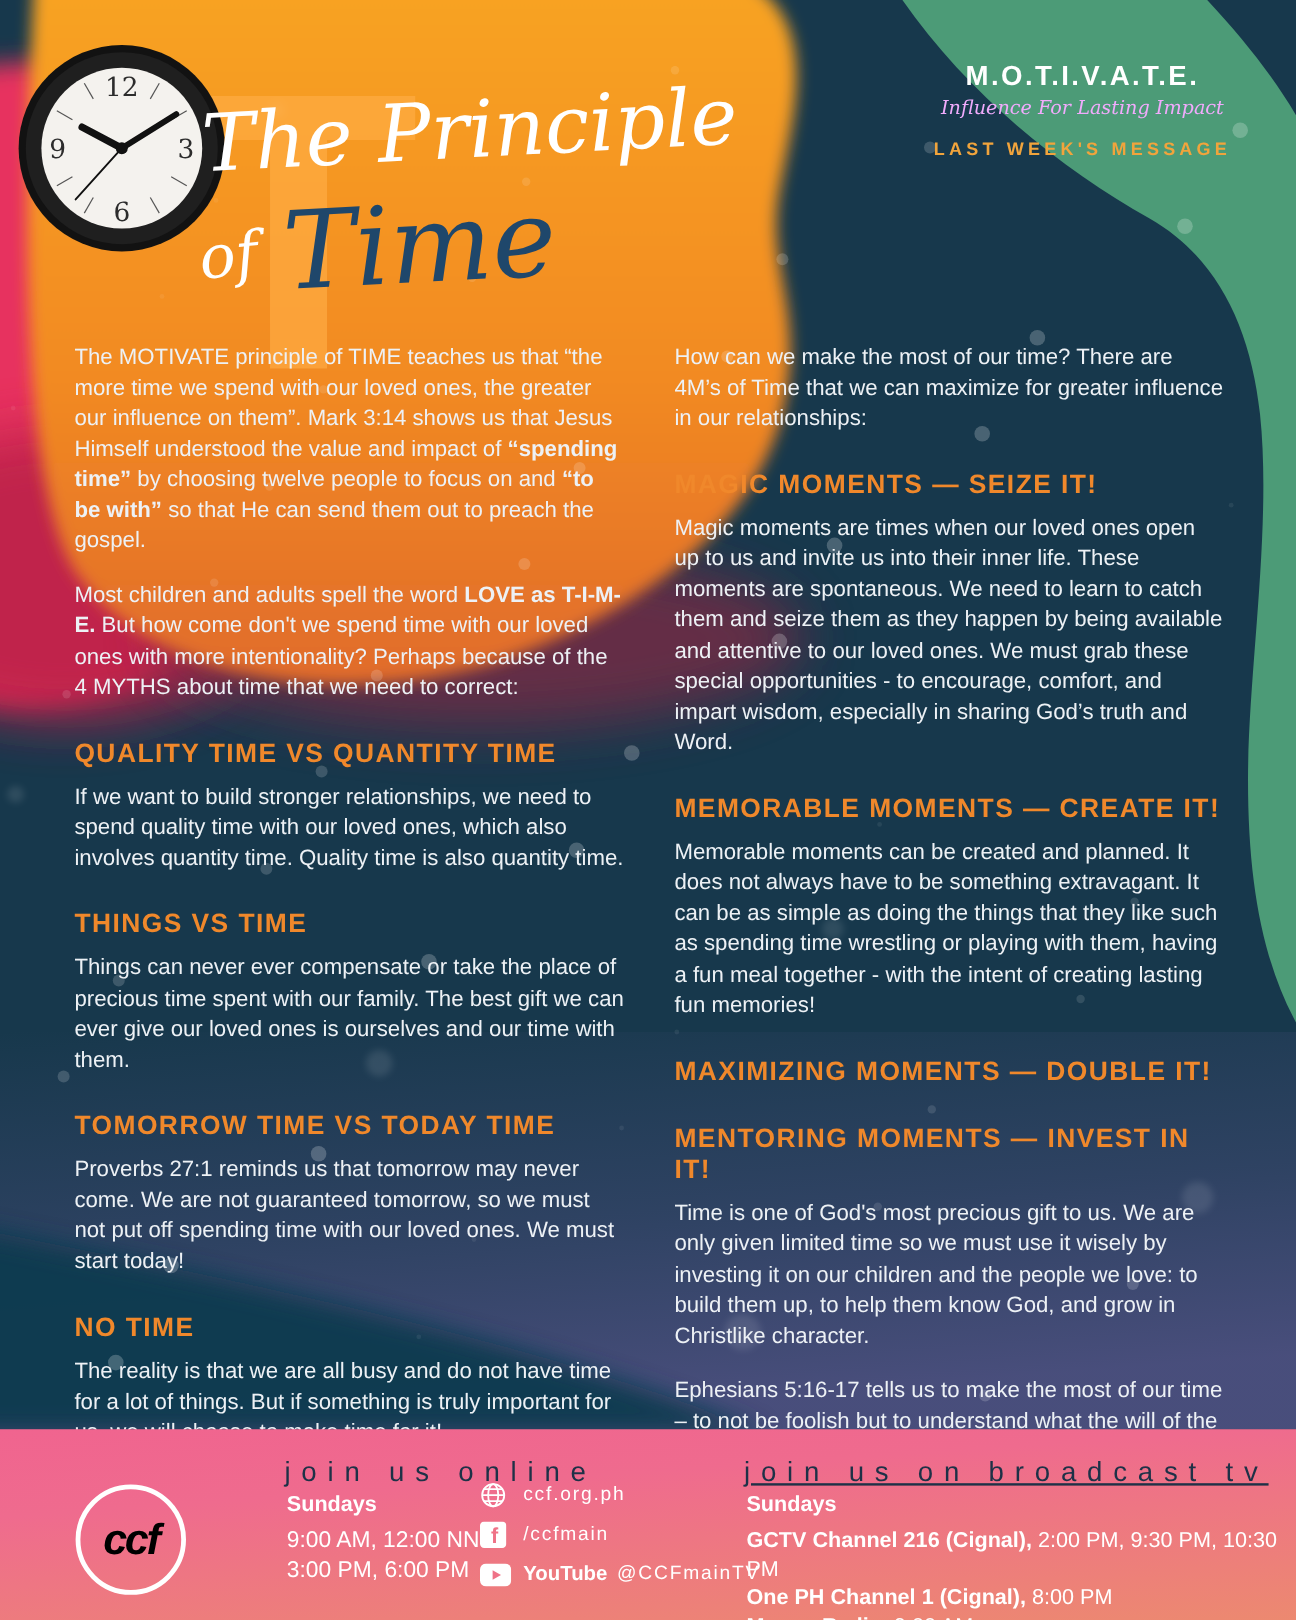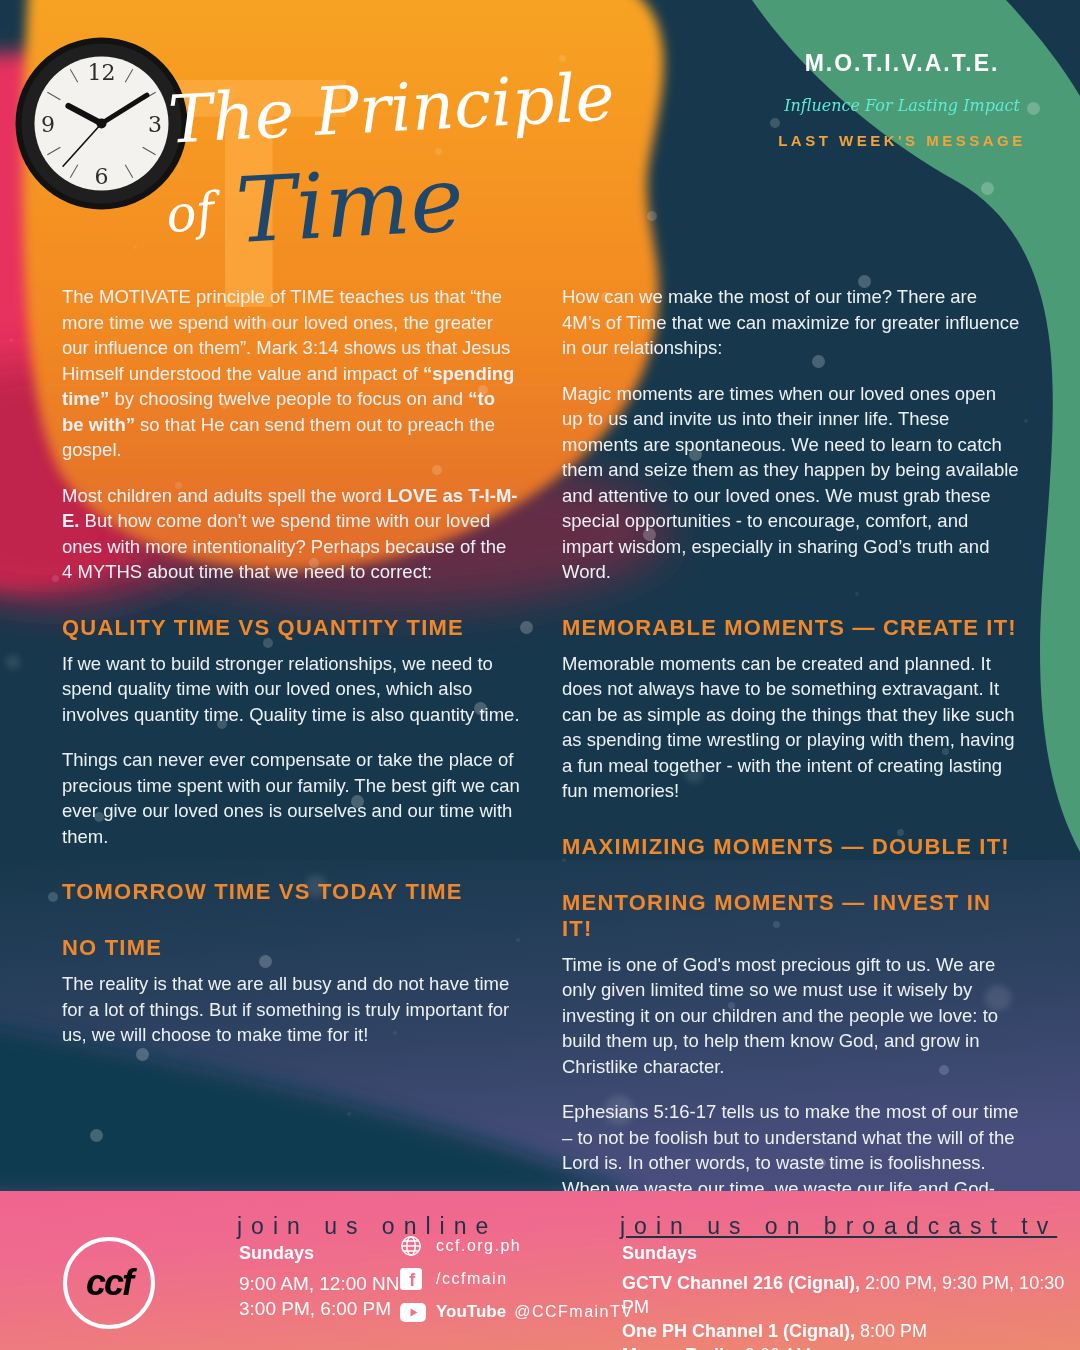--- a/index.html
+++ b/index.html
@@ -20,21 +20,21 @@
     color:rgba(255,173,70,0.65);
   }
   .clock{position:absolute; left:14px; top:36px; z-index:3;}
   .title{position:absolute; z-index:3; font-family:"DejaVu Serif", serif; font-style:italic;}
   .title-line1{left:168px; top:70px; font-size:66px; color:#ffffff; transform:rotate(-3deg);}
   .title-of{left:166px; top:184px; font-size:50px; color:#ffffff; transform:rotate(-6deg);}
   .title-time{left:236px; top:152px; font-size:90px; color:#1F476B; transform:rotate(-3deg);}
 
   .brand{position:absolute; top:50px; right:48px; width:260px; text-align:center; z-index:3;}
   .brand-name{font-size:23px; font-weight:700; letter-spacing:2px; color:#ffffff;}
-  .brand-tagline{font-family:"DejaVu Serif", serif; font-style:italic; font-size:16px; color:#5eead4; margin-top:19px;}
+  .brand-tagline{font-family:"DejaVu Serif", serif; font-style:italic; font-size:16px; color:#f0abfc; margin-top:3px;}
   .brand-badge{margin-top:17px; font-size:15px; font-weight:700; letter-spacing:3.5px; color:#F1A43C;}
 
   
   .col{position:absolute; top:284px; width:458px; z-index:3; color:#EDF1F5;}
   .col-left{left:62px;}
   .col-right{left:562px;}
   .col p{margin:0 0 20px 0; font-size:18.5px; line-height:25.5px;}
   .col h3{
     margin:30px 0 10px 0; font-size:22px; line-height:26px;
     font-weight:700; letter-spacing:1.2px; color:#F0882B;
@@ -207,27 +207,30 @@
     <div class="brand-name">M.O.T.I.V.A.T.E.</div>
     <div class="brand-tagline">Influence For Lasting Impact</div>
     <div class="brand-badge">LAST WEEK'S MESSAGE</div>
   </div>
 
   <div class="col col-left">
       <p><span>The MOTIVATE principle of TIME teaches us that “the more time we spend with our loved ones, the greater our influence on them”. Mark 3:14 shows us that Jesus Himself understood the value and impact of </span><span class="b">“spending time”</span><span> by choosing twelve people to focus on and </span><span class="b">“to be with”</span><span> so that He can send them out to preach the gospel.</span></p>
       <p><span>Most children and adults spell the word </span><span class="b">LOVE as T-I-M-E.</span><span> But how come don't we spend time with our loved ones with more intentionality?  Perhaps because of the 4 MYTHS about time that we need to correct:</span></p>
       <h3>QUALITY TIME VS QUANTITY TIME</h3>
       <p><span>If we want to build stronger relationships, we need to spend quality time with our loved ones, which also involves quantity time. Quality time is also quantity time.</span></p>
+      <h3>THINGS VS TIME</h3>
       <p><span>Things can never ever compensate or take the place of precious time spent with our family. The best gift we can ever give our loved ones is ourselves and our time with them.</span></p>
       <h3>TOMORROW TIME VS TODAY TIME</h3>
+      <p><span>Proverbs 27:1 reminds us that tomorrow may never come. We are not guaranteed tomorrow, so we must not put off spending time with our loved ones. We must start today!</span></p>
       <h3>NO TIME</h3>
       <p><span>The reality is that we are all busy and do not have time for a lot of things. But if something is truly important for us, we will choose to make time for it!</span></p>
     </div>
   <div class="col col-right">
       <p><span>How can we make the most of our time? There are 4M’s of Time that we can maximize for greater influence in our relationships:</span></p>
+      <h3>MAGIC MOMENTS — SEIZE IT!</h3>
       <p><span>Magic moments are times when our loved ones open up to us and invite us into their inner life. These moments are spontaneous. We need to learn to catch them and seize them as they happen by being available and attentive to our loved ones. We must grab these special opportunities - to encourage, comfort, and impart wisdom, especially in sharing God’s truth and Word.</span></p>
       <h3>MEMORABLE MOMENTS — CREATE IT!</h3>
       <p><span>Memorable moments can be created and planned. It does not always have to be something extravagant. It can be as simple as doing the things that they like such as spending time wrestling or playing with them, having a fun meal together - with the intent of creating lasting fun memories!</span></p>
       <h3>MAXIMIZING MOMENTS — DOUBLE IT!</h3>
       <h3>MENTORING MOMENTS — INVEST IN IT!</h3>
       <p><span>Time is one of God's most precious gift to us. We are only given limited time so we must use it wisely by investing it on our children and the people we love: to build them up, to help them know God, and grow in Christlike character.</span></p>
       <p><span>Ephesians 5:16-17 tells us to make the most of our time – to not be foolish but to understand what the will of the Lord is. In other words, to waste time is foolishness. When we waste our time, we waste our life and God-given opportunity to make an impact that can transform lives.</span></p>
     </div>
 
   <div class="footer">

